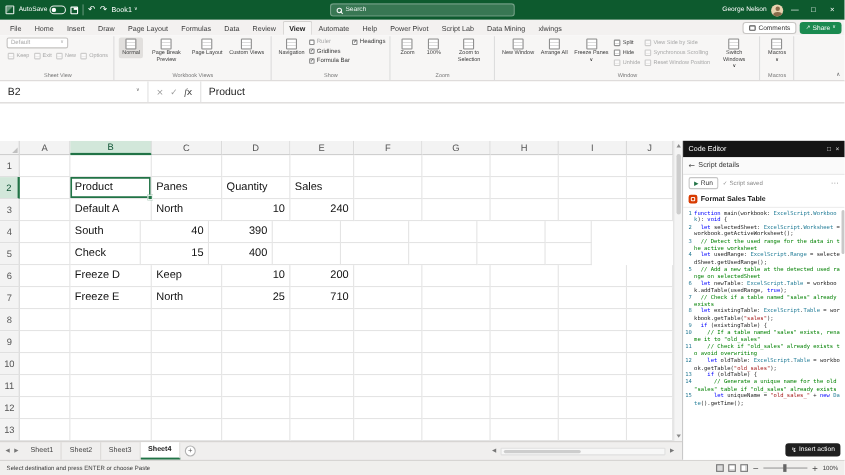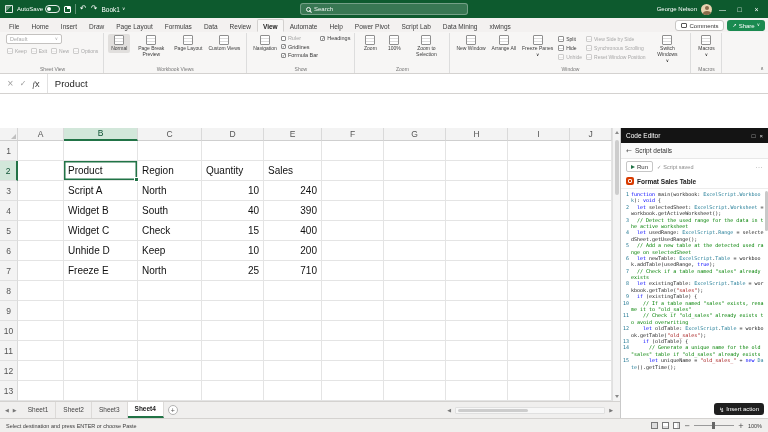--- a/index.html
+++ b/index.html
@@ -370,20 +370,24 @@
               <span class="car glyph">∨</span>
             </div>
           </div>
           <div class="rgname">Macros</div>
         </div>
       </div>
     <span class="rib-collapse glyph">∧</span>
   </div>
 
   <div class="frow">
+    <div class="namebox">
+      <span>B2</span>
+      <span class="car glyph">∨</span>
+    </div>
     <div class="fxbtns">
       <span class="fxb">×</span>
       <span class="fxb">✓</span>
       <span class="fxb fx"><i>f</i>x</span>
     </div>
     <div class="fval">Product</div>
   </div>
 
   <div class="grid">
     <div class="gridhead">
@@ -410,72 +414,70 @@
           <div class="cell" style="width: 62px;"></div>
           <div class="cell" style="width: 62px;"></div>
           <div class="cell" style="width: 62px;"></div>
           <div class="cell" style="width: 62px;"></div>
           <div class="cell" style="width: 42px;"></div>
         </div>
         <div class="grow">
           <div class="rh selh">2</div>
           <div class="cell" style="width: 46px;"></div>
           <div class="cell selcell" style="width: 74px;">Product</div>
-          <div class="cell" style="width: 64px;">Region</div>
+          <div class="cell" style="width: 64px;">Panes</div>
           <div class="cell" style="width: 62px;">Quantity</div>
           <div class="cell" style="width: 58px;">Sales</div>
           <div class="cell" style="width: 62px;"></div>
           <div class="cell" style="width: 62px;"></div>
           <div class="cell" style="width: 62px;"></div>
           <div class="cell" style="width: 62px;"></div>
           <div class="cell" style="width: 42px;"></div>
         </div>
         <div class="grow">
           <div class="rh">3</div>
           <div class="cell" style="width: 46px;"></div>
-          <div class="cell" style="width: 74px;">Script A</div>
+          <div class="cell" style="width: 74px;">Default A</div>
           <div class="cell" style="width: 64px;">North</div>
           <div class="cell num" style="width: 62px;">10</div>
           <div class="cell num" style="width: 58px;">240</div>
           <div class="cell" style="width: 62px;"></div>
           <div class="cell" style="width: 62px;"></div>
           <div class="cell" style="width: 62px;"></div>
           <div class="cell" style="width: 62px;"></div>
           <div class="cell" style="width: 42px;"></div>
         </div>
         <div class="grow">
           <div class="rh">4</div>
           <div class="cell" style="width: 46px;"></div>
-          <div class="cell" style="width: 74px;">Widget B</div>
           <div class="cell" style="width: 64px;">South</div>
           <div class="cell num" style="width: 62px;">40</div>
           <div class="cell num" style="width: 58px;">390</div>
           <div class="cell" style="width: 62px;"></div>
           <div class="cell" style="width: 62px;"></div>
           <div class="cell" style="width: 62px;"></div>
           <div class="cell" style="width: 62px;"></div>
           <div class="cell" style="width: 42px;"></div>
         </div>
         <div class="grow">
           <div class="rh">5</div>
           <div class="cell" style="width: 46px;"></div>
-          <div class="cell" style="width: 74px;">Widget C</div>
           <div class="cell" style="width: 64px;">Check</div>
           <div class="cell num" style="width: 62px;">15</div>
           <div class="cell num" style="width: 58px;">400</div>
           <div class="cell" style="width: 62px;"></div>
           <div class="cell" style="width: 62px;"></div>
           <div class="cell" style="width: 62px;"></div>
           <div class="cell" style="width: 62px;"></div>
           <div class="cell" style="width: 42px;"></div>
         </div>
         <div class="grow">
           <div class="rh">6</div>
           <div class="cell" style="width: 46px;"></div>
-          <div class="cell" style="width: 74px;">Unhide D</div>
+          <div class="cell" style="width: 74px;">Freeze D</div>
           <div class="cell" style="width: 64px;">Keep</div>
           <div class="cell num" style="width: 62px;">10</div>
           <div class="cell num" style="width: 58px;">200</div>
           <div class="cell" style="width: 62px;"></div>
           <div class="cell" style="width: 62px;"></div>
           <div class="cell" style="width: 62px;"></div>
           <div class="cell" style="width: 62px;"></div>
           <div class="cell" style="width: 42px;"></div>
         </div>
         <div class="grow">

